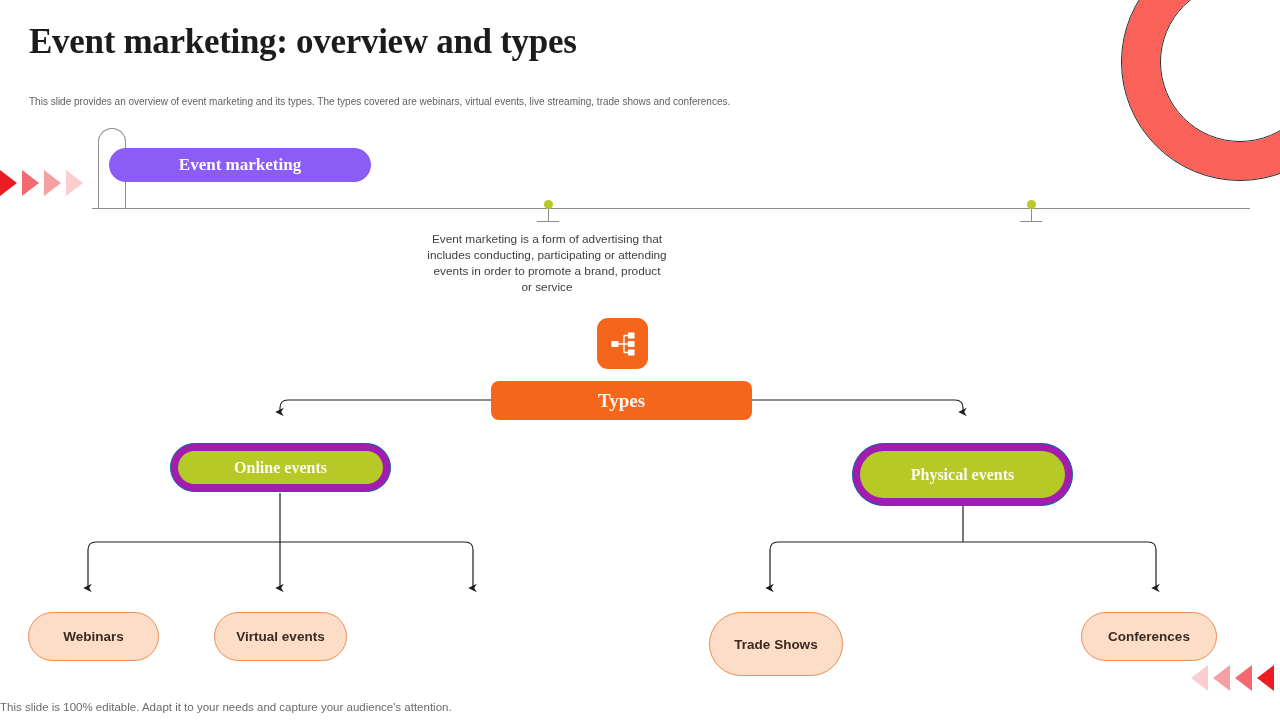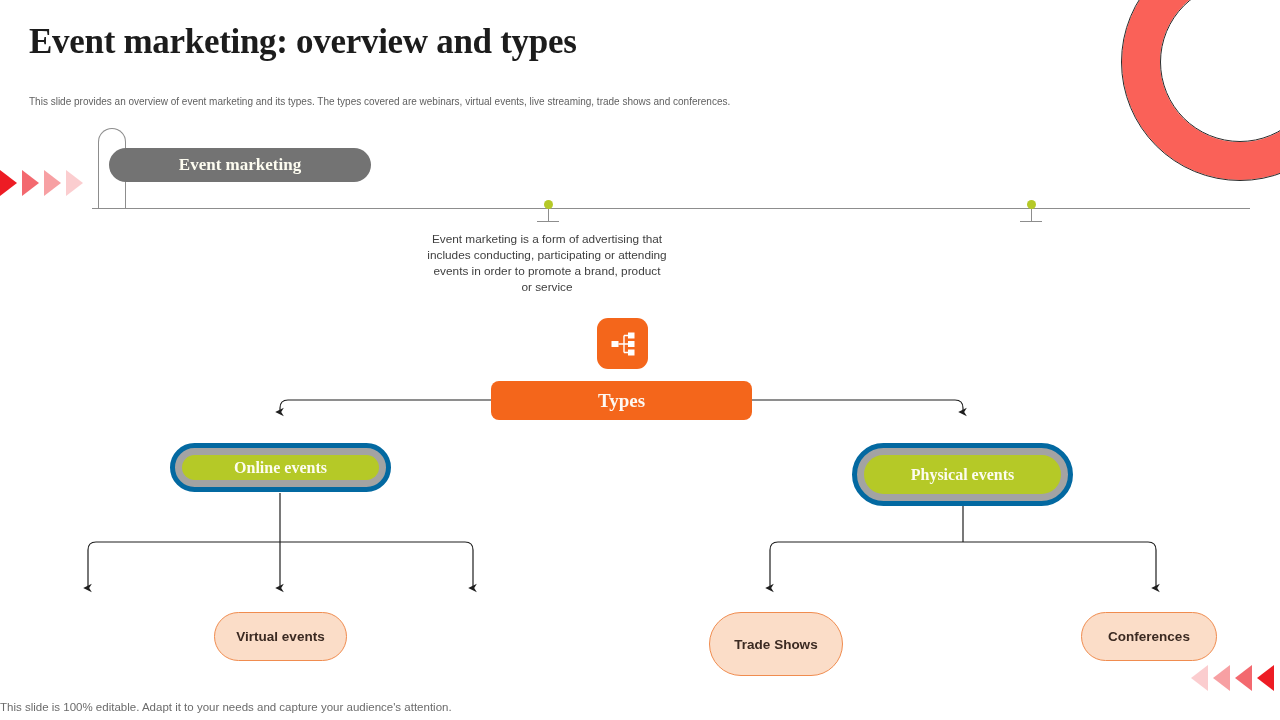--- a/index.html
+++ b/index.html
@@ -33,21 +33,21 @@
   .baseline { position: absolute; left: 92px; top: 208px; width: 1158px; height: 1px; background: #8d8d8d; }
   .hook { position: absolute; left: 98px; top: 128px; width: 28px; height: 81px;
           border: 1px solid #8d8d8d; border-right: none; border-bottom: none;
           border-top-left-radius: 16px; border-top-right-radius: 16px; border-right: 1px solid #8d8d8d;
           background: transparent; }
   .hook-stem { position: absolute; left: 125px; top: 144px; width: 1px; height: 24px; background: #8d8d8d; }
   .hook-bar  { position: absolute; left: 114px; top: 167px; width: 40px; height: 1px; background: #8d8d8d; }
 
   .pill-green {
     position: absolute; display: flex; align-items: center; justify-content: center;
-    background: #737373; border-radius: 999px;
+    background: #8b5cf6; border-radius: 999px;
     font-family: "Liberation Serif", serif; font-weight: bold; color: #fdfcf0; text-align: right;
   }
   #event-marketing-pill { left: 109px; top: 148px; width: 262px; height: 34px; font-size: 17px; }
 
   .pin { position: absolute; width: 26px; }
   .pin-dot { width: 9px; height: 9px; border-radius: 50%; background: #b5c927; margin: 0 auto; }
   .pin-stem { width: 1px; height: 12px; background: #8d8d8d; margin: 0 auto; }
   .pin-bar  { width: 22px; height: 1px; background: #8d8d8d; margin: 0 auto; }
 
   .desc { position: absolute; font-size: 11.8px; line-height: 16px; color: #3e3e3e; text-align: center; }
@@ -55,22 +55,22 @@
   
   .icon-tile { position: absolute; left: 597px; top: 318px; width: 51px; height: 51px;
                background: #f4661b; border-radius: 11px; display:flex; align-items:center; justify-content:center; }
 
   
   #types-box { position: absolute; left: 491px; top: 381px; width: 261px; height: 39px;
                background: #f4661b; border-radius: 8px; display:flex; align-items:center; justify-content:center;
                font-family: "Liberation Serif", serif; font-weight: bold; font-size: 19px; color: #fdf8f2; }
 
   
-  .ring-pill { position: absolute; border: 5px solid #0369a1; border-radius: 999px;
-               background: #a3a3a3; padding: 7px; }
+  .ring-pill { position: absolute; border: 1px solid #0369a1; border-radius: 999px;
+               background: #a21caf; padding: 7px; }
   .ring-pill > .inner { width: 100%; height: 100%; border-radius: 999px; background: #b5c927;
                display:flex; align-items:center; justify-content:center;
                font-family:"Liberation Serif", serif; font-weight:bold; font-size:16px; color:#fdfcf0; }
   #online-pill   { left: 170px; top: 443px; width: 221px; height: 49px; }
   #physical-pill { left: 852px; top: 443px; width: 221px; height: 63px; }
 
   
   .leaf { position: absolute; background: #fbddc8; border: 1.4px solid #f08c4f; border-radius: 999px;
           display:flex; align-items:center; justify-content:center; text-align:center;
           font-size: 13.5px; font-weight: bold; color: #3b2a22; line-height: 17px; }
@@ -164,19 +164,20 @@
 
   <div id="types-box">Types</div>
 
   <div class="ring-pill" id="online-pill">
     <div class="inner">Online events</div>
   </div>
   <div class="ring-pill" id="physical-pill">
     <div class="inner">Physical events</div>
   </div>
 
+  <div class="leaf" style="left:28px;  top:612px; width:131px; height:49px;">Webinars</div>
   <div class="leaf" style="left:214px; top:612px; width:133px; height:49px;">Virtual events</div>
 
   <div class="leaf" style="left:709px;  top:612px; width:134px; height:64px;">Trade Shows</div>
   <div class="leaf" style="left:1081px; top:612px; width:136px; height:49px;">Conferences</div>
 
   <div class="footer">This slide is 100% editable. Adapt it to your needs and capture your audience's attention.</div>
 </div>
 
 </body></html>

